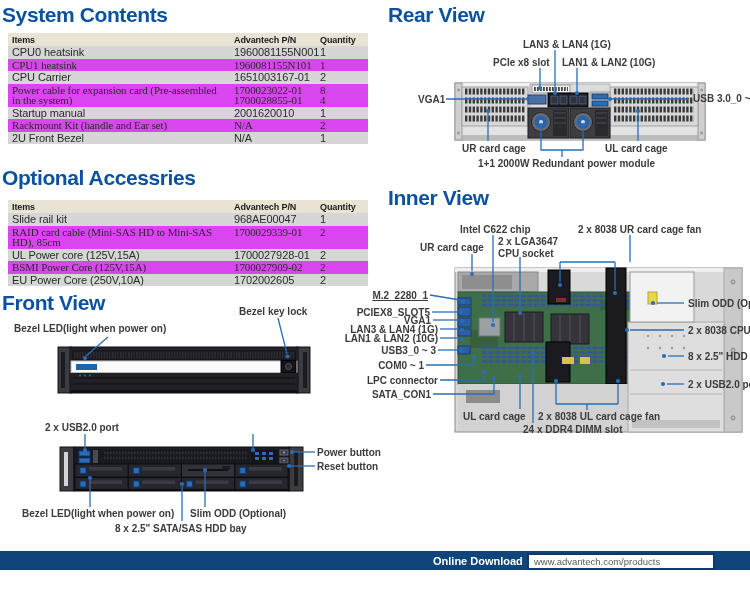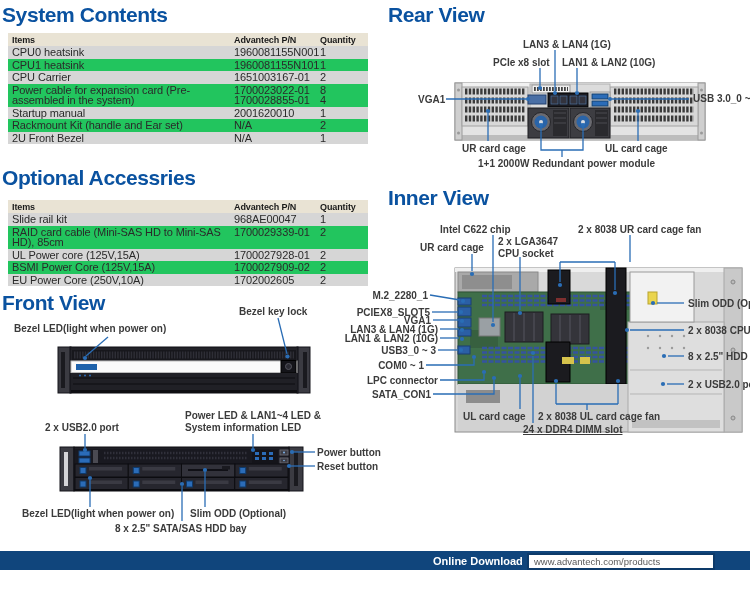--- a/index.html
+++ b/index.html
@@ -9,21 +9,21 @@
 
   .sec-title{position:absolute;font-weight:bold;font-size:21px;line-height:24px;
              color:#0a52a0;letter-spacing:-0.4px;white-space:pre;}
 
   table.spec{position:absolute;border-collapse:collapse;width:360px;table-layout:fixed;}
   table.spec th{background:#e9e3d4;color:#1a1a1a;text-align:left;font-size:9px;
                 font-weight:bold;padding:1px 4px;height:11px;letter-spacing:-0.1px;}
   table.spec td{font-size:11px;color:#2a2a2a;padding:1px 4px;vertical-align:top;
                 line-height:10.5px;letter-spacing:-0.1px;white-space:pre-line;}
   table.spec tr.odd td{background:#d6d6d6;}
-  table.spec tr.even td{background:#22c55e;}
+  table.spec tr.even td{background:#d946ef;font-family:Liberation Serif, serif;}
 
   .lbl{position:absolute;font-weight:bold;font-size:10px;line-height:11.5px;
        color:#3b3b3b;white-space:pre;}
   .lbl.ra{text-align:right;}
 
   svg.overlay{position:absolute;left:0;top:0;width:750px;height:591px;}
   .lead{stroke:#2a6db5;stroke-width:1.3;fill:none;}
   .dot{fill:#2a6db5;stroke:none;}
 
   .footer-bar{position:absolute;left:0;top:551px;width:750px;height:19px;background:#10457c;}
@@ -470,49 +470,47 @@
   <div class="lbl" style="left:562px;top:57px;">LAN1 &amp; LAN2 (10G)</div>
   <div class="lbl" style="left:418px;top:94px;">VGA1</div>
   <div class="lbl" style="left:693px;top:93px;">USB 3.0_0 ~ 1</div>
   <div class="lbl" style="left:462px;top:143px;">UR card cage</div>
   <div class="lbl" style="left:605px;top:143px;">UL card cage</div>
   <div class="lbl" style="left:478px;top:158px;">1+1 2000W Redundant power module</div>
 
   <div class="lbl" style="left:14px;top:323px;">Bezel LED(light when power on)</div>
   <div class="lbl" style="left:239px;top:306px;">Bezel key lock</div>
   <div class="lbl" style="left:45px;top:422px;">2 x USB2.0 port</div>
-  <div class="lbl" style="left:185px;top:410px;">Power LED &amp; LAN1~4 LED &amp;
-System information LED</div>
   <div class="lbl" style="left:317px;top:447px;">Power button</div>
   <div class="lbl" style="left:317px;top:461px;">Reset button</div>
   <div class="lbl" style="left:22px;top:508px;">Bezel LED(light when power on)</div>
   <div class="lbl" style="left:190px;top:508px;">Slim ODD (Optional)</div>
   <div class="lbl" style="left:115px;top:523px;">8 x 2.5" SATA/SAS HDD bay</div>
 
-  <div class="lbl" style="left:432px;top:224px;padding-left:8px;">Intel C622 chip</div>
+  <div class="lbl" style="left:452px;top:224px;padding-left:8px;">Intel C622 chip</div>
   <div class="lbl" style="left:578px;top:224px;">2 x 8038 UR card cage fan</div>
   <div class="lbl" style="left:498px;top:236px;">2 x LGA3647
 CPU socket</div>
   <div class="lbl" style="left:420px;top:242px;">UR card cage</div>
-  <div class="lbl ra" style="right:322px;top:290px;">M.2_2280_1</div>
+  <div class="lbl ra" style="right:322px;top:290px;text-decoration:underline;">M.2_2280_1</div>
   <div class="lbl ra" style="right:320px;top:307px;">PCIEX8_SLOT5</div>
   <div class="lbl ra" style="right:319px;top:315px;">VGA1</div>
   <div class="lbl ra" style="right:312px;top:324px;">LAN3 &amp; LAN4 (1G)</div>
   <div class="lbl ra" style="right:312px;top:333px;">LAN1 &amp; LAN2 (10G)</div>
   <div class="lbl ra" style="right:314px;top:345px;">USB3_0 ~ 3</div>
   <div class="lbl ra" style="right:326px;top:360px;">COM0 ~ 1</div>
   <div class="lbl ra" style="right:312px;top:375px;">LPC connector</div>
   <div class="lbl ra" style="right:319px;top:389px;">SATA_CON1</div>
   <div class="lbl" style="left:688px;top:298px;">Slim ODD (Optional)</div>
   <div class="lbl" style="left:688px;top:325px;">2 x 8038 CPU fan</div>
   <div class="lbl" style="left:688px;top:351px;">8 x 2.5" HDD tray</div>
   <div class="lbl" style="left:688px;top:379px;">2 x USB2.0 port</div>
   <div class="lbl" style="left:463px;top:411px;">UL card cage</div>
   <div class="lbl" style="left:538px;top:411px;">2 x 8038 UL card cage fan</div>
-  <div class="lbl" style="left:523px;top:424px;text-decoration:underline;">24 x DDR4 DIMM slot</div>
+  <div class="lbl" style="left:523px;top:424px;">24 x DDR4 DIMM slot</div>
 
   <div class="footer-bar"></div>
   <div class="footer-label">Online Download</div>
   <div class="footer-urlbox">
     <div class="footer-url">www.advantech.com/products</div>
   </div>
 
 </div>
 
 </body></html>

